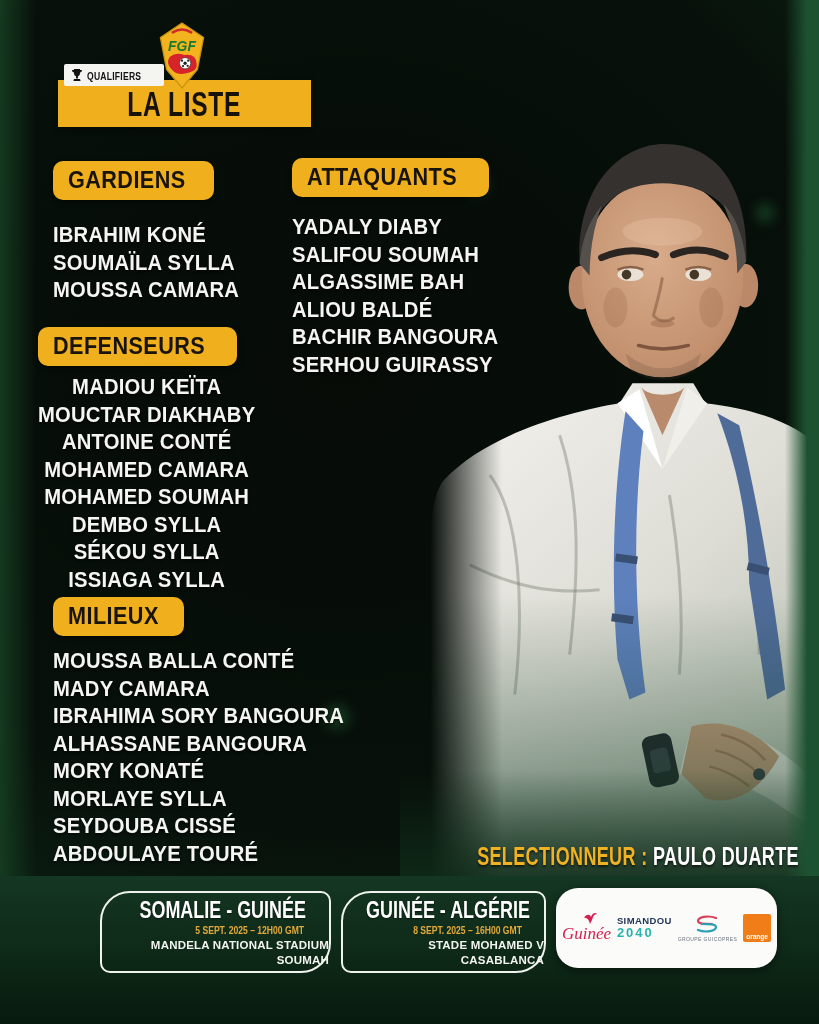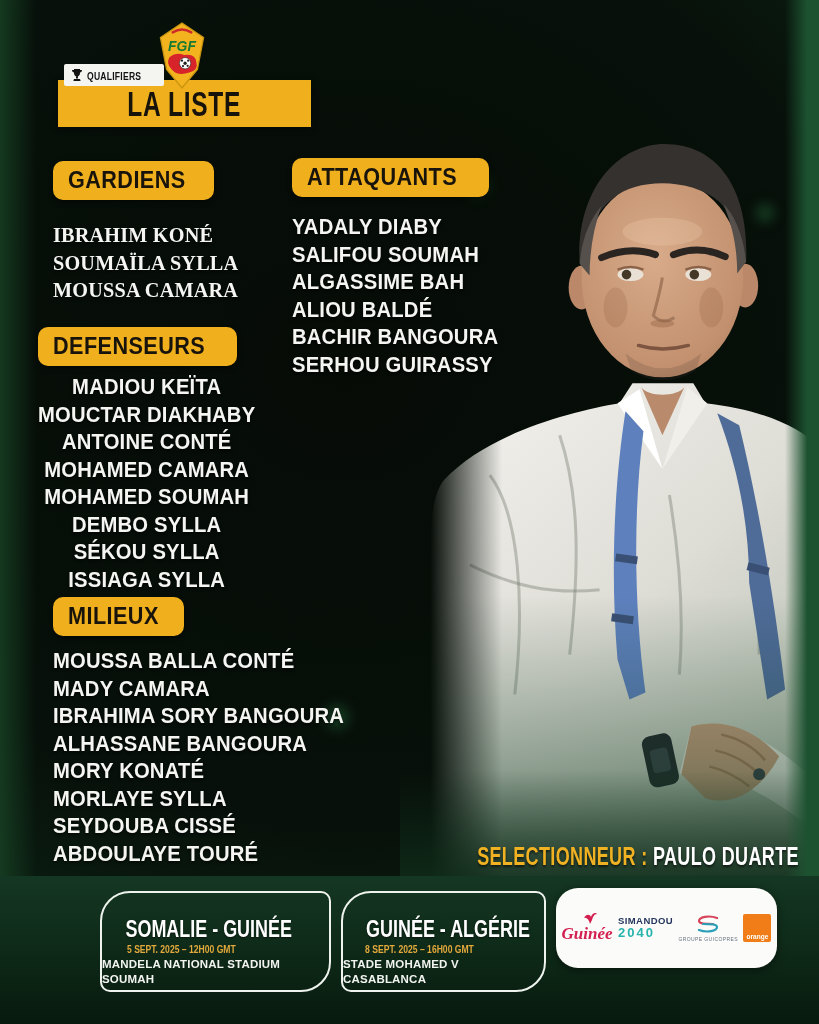--- a/index.html
+++ b/index.html
@@ -43,51 +43,51 @@
   .sec{position:absolute;z-index:5;}
   .sec-gardiens{left:53px;top:161px;}
   .sec-attaquants{left:292px;top:158px;}
   .sec-defenseurs{left:38px;top:327px;}
   .sec-milieux{left:53px;top:597px;}
   .badge{display:inline-block;background:#F0B01E;border-radius:10px;padding:5px 15px 6px;
     box-shadow:0 2px 5px rgba(0,0,0,.5);}
   .badge span{display:inline-block;font-size:24px;font-weight:800;color:#18130b;letter-spacing:.5px;
     transform:scaleX(.9);transform-origin:0 50%;white-space:nowrap;}
   .players{list-style:none;margin:0;padding:0;}
-  .sec-gardiens .players{margin-top:21px;font-family:Liberation Serif, serif;}
+  .sec-gardiens .players{margin-top:21px;}
   .sec-attaquants .players{margin-top:16px;}
   .sec-defenseurs .players{margin-top:7px;text-align:center;}
   .sec-milieux .players{margin-top:11px;}
   .players li{font-size:22px;font-weight:800;color:#f5f5f2;line-height:27.5px;white-space:nowrap;
     letter-spacing:.2px;transform:scaleX(.92);transform-origin:0 50%;
     text-shadow:0 2px 3px rgba(0,0,0,.6);}
 
   
   .caption{position:absolute;top:842px;right:20px;z-index:5;white-space:nowrap;font-weight:800;
     font-size:25px;letter-spacing:.5px;transform:scaleX(.72);transform-origin:100% 50%;
     text-shadow:0 2px 3px rgba(0,0,0,.6);}
   .caption .lbl{color:#F0B122;}
   .caption .nm{color:#ffffff;}
 
   
-  .match-card{position:absolute;top:891px;height:101px;z-index:6;border:2px solid #EFF3EE;
-    border-radius:30px 10px 30px 10px;box-sizing:border-box;text-align:left;color:#fff;padding-top:23px;}
+  .match-card{position:absolute;top:891px;height:82px;z-index:6;border:2px solid #EFF3EE;
+    border-radius:30px 10px 30px 10px;box-sizing:border-box;text-align:right;color:#fff;padding-top:4px;}
   .card1{left:100px;width:231px;}
   .card2{left:341px;width:205px;}
   .m-title{font-size:23px;font-weight:800;line-height:26px;white-space:nowrap;}
   .m-title span{display:inline-block;transform:scaleX(.78);transform-origin:50% 50%;text-shadow:0 1px 2px rgba(0,0,0,.5);}
   .m-date{font-size:11px;font-weight:800;color:#E2A93C;line-height:15px;white-space:nowrap;
     transform:scaleX(.78);transform-origin:50% 50%;}
   .m-venue,.m-city{font-size:11.5px;font-weight:700;color:#f2f4f0;line-height:15px;letter-spacing:.2px;}
 
   
   .sponsors{position:absolute;left:556px;top:888px;width:221px;height:80px;z-index:6;background:#fbfcf9;
     border-radius:22px;display:flex;align-items:center;justify-content:space-evenly;
     box-shadow:0 2px 8px rgba(0,0,0,.45);}
-  .sp-guinee{position:relative;color:#d42050;font-size:17px;font-weight:bold;font-style:italic;
+  .sp-guinee{position:relative;color:#d42050;font-size:17px;font-weight:normal;font-style:italic;
     font-family:"Liberation Serif","DejaVu Serif",serif;line-height:1;padding-top:10px;}
   .sp-guinee svg{position:absolute;top:-4px;left:20px;}
   .sp-simandou{text-align:left;line-height:1.1;}
   .sim-top{font-size:9.5px;font-weight:800;color:#23355c;letter-spacing:.4px;}
   .sim-2040{font-size:13px;font-weight:800;color:#27b3ad;letter-spacing:2px;}
   .sp-guicopres{text-align:center;line-height:1;}
   .gc-text{font-size:5px;color:#6a7280;letter-spacing:.4px;margin-top:1px;}
   .sp-orange{width:28px;height:28px;background:#f07d17;border-radius:2px;display:flex;
     align-items:flex-end;justify-content:center;}
   .orange-text{color:#fff;font-size:6.5px;font-weight:bold;margin-bottom:2px;}

